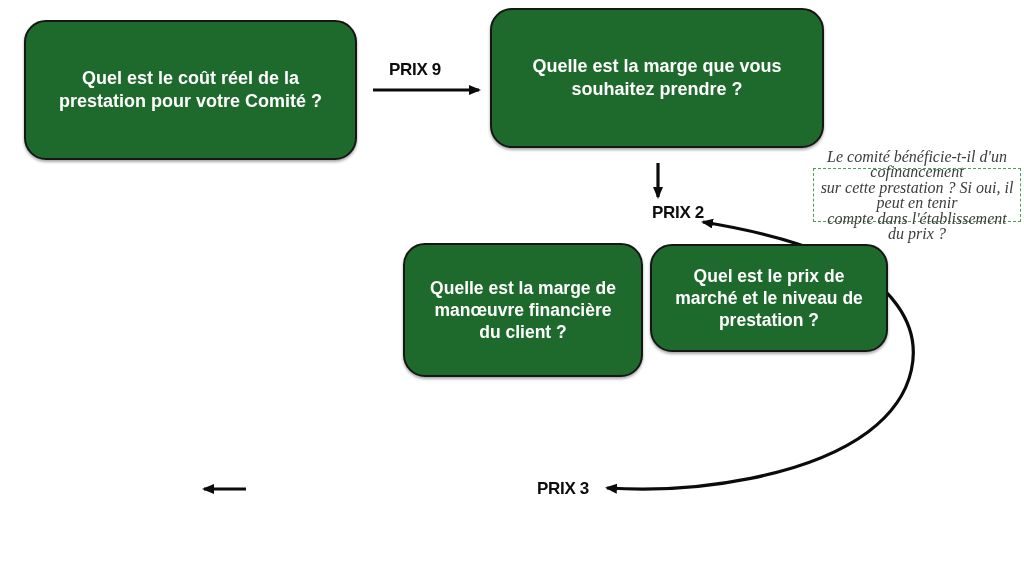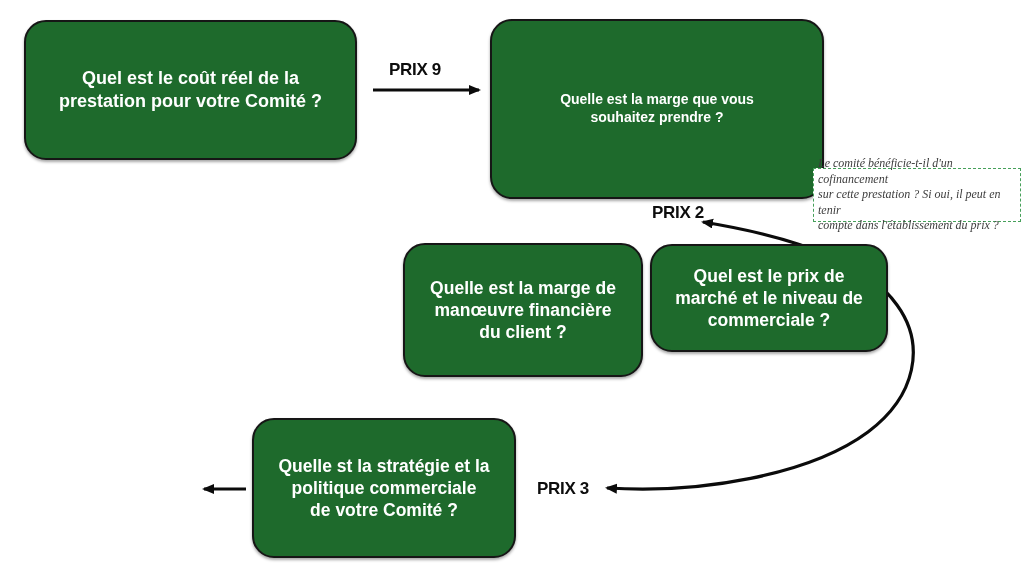--- a/index.html
+++ b/index.html
@@ -16,38 +16,38 @@
   .arrow-layer .head{fill:var(--arrow);}
   .qbox{
     position:absolute;z-index:2;background:var(--box-fill);
     border:2px solid var(--box-border);border-radius:22px;
     box-shadow:0 2px 3px rgba(0,0,0,0.35);
     display:flex;align-items:center;justify-content:center;
     color:var(--box-text);font-weight:700;text-align:center;
     white-space:pre-line;line-height:1.27;box-sizing:border-box;
   }
   .box1{left:24px;top:20px;width:333px;height:140px;font-size:18px;}
-  .box2{left:490px;top:19px;width:334px;height:180px;font-size:14px;}
+  .box2{left:490px;top:8px;width:334px;height:140px;font-size:18px;}
   .box3{left:403px;top:243px;width:240px;height:134px;font-size:17.5px;}
   .box4{left:650px;top:244px;width:238px;height:108px;font-size:17.5px;}
   .box5{left:252px;top:418px;width:264px;height:140px;font-size:17.5px;}
   .prix-label{
     position:absolute;z-index:3;color:var(--label);
     font-weight:800;font-size:17px;letter-spacing:-0.3px;text-align:center;
   }
   .lab1{left:365px;top:60px;width:100px;}
   .lab2{left:628px;top:203px;width:100px;}
   .lab3{left:513px;top:479px;width:100px;}
   .labf{left:82px;top:478px;width:120px;}
   .note{
     position:absolute;z-index:3;left:813px;top:168px;width:208px;height:54px;
     box-sizing:border-box;border:1.5px dashed var(--note-border);background:var(--bg);
-    display:flex;align-items:center;justify-content:center;text-align:left;
+    display:flex;align-items:center;justify-content:center;text-align:center;
     font-family:"Liberation Serif",serif;font-style:italic;
-    font-size:12px;line-height:15.5px;color:var(--note-text);
+    font-size:16px;line-height:15.5px;color:var(--note-text);
     white-space:pre-line;padding:2px 4px;
   }
 </style>
 </head>
 <body>
 
 <div class="canvas">
 
   <svg class="arrow-layer" viewBox="0 0 1024 571" xmlns="http://www.w3.org/2000/svg">
     <defs>
@@ -69,25 +69,22 @@
 
   <div class="qbox box2">Quelle est la marge que vous
 souhaitez prendre ?</div>
 
   <div class="qbox box3">Quelle est la marge de
 manœuvre financière
 du client ?</div>
 
   <div class="qbox box4">Quel est le prix de
 marché et le niveau de
-commerciale ?</div>
+prestation ?</div>
 
-  <div class="qbox box5">Quelle st la stratégie et la
-politique commerciale
-de votre Comité ?</div>
 
   <div class="prix-label lab1">PRIX 9</div>
 
   <div class="prix-label lab2">PRIX 2</div>
 
   <div class="prix-label lab3">PRIX 3</div>
 
 
   <div class="note">Le comité bénéficie-t-il d'un cofinancement
 sur cette prestation ? Si oui, il peut en tenir

